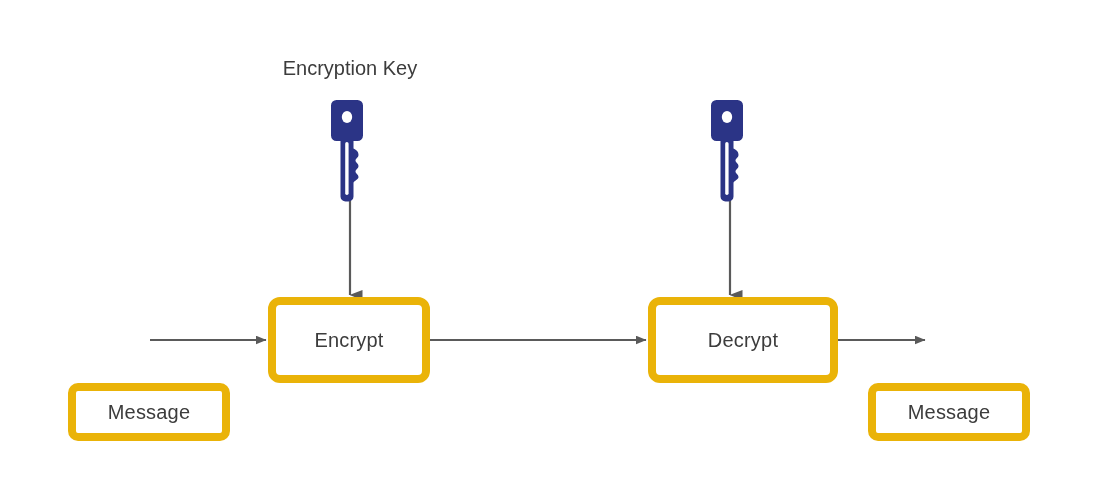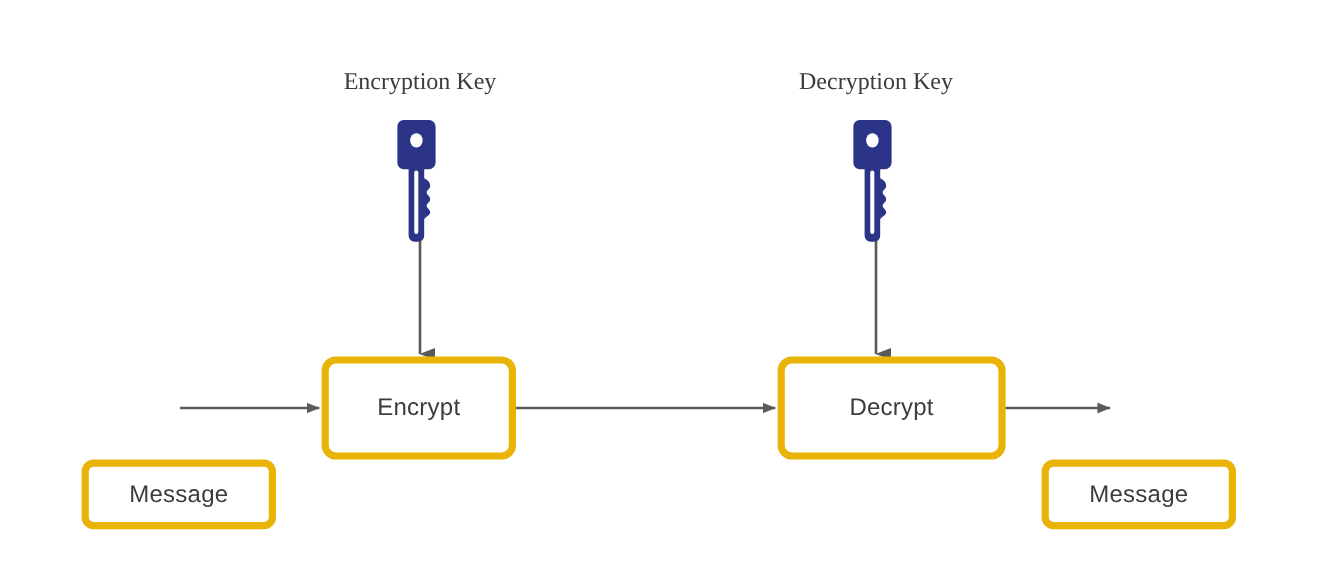--- a/index.html
+++ b/index.html
@@ -21,39 +21,39 @@
     position: absolute;
     left: 0;
     top: 0;
     width: 1100px;
     height: 484px;
   }
   .node-box {
     position: absolute;
     box-sizing: border-box;
     background: #ffffff;
-    border: 6px solid #eab308;
+    border: 8px solid #eab308;
     border-radius: 12px;
     display: flex;
     align-items: center;
     justify-content: center;
     color: #3c3c3c;
     font-size: 20px;
     font-family: "Liberation Sans", sans-serif;
     line-height: 1;
     letter-spacing: 0.2px;
   }
   .node-box.small {
     border-radius: 10px;
   }
   .key-label {
     position: absolute;
     color: #3c3c3c;
     font-size: 20px;
-    font-family: Liberation Serif, serif;
+    font-family: Liberation Sans, sans-serif;
     text-align: center;
     white-space: nowrap;
     line-height: 1;
   }
   .key-icon {
     position: absolute;
   }
   
   #encrypt-box   { left: 268px; top: 297px; width: 162px; height: 86px; }
   #decrypt-box   { left: 648px; top: 297px; width: 190px; height: 86px; }
@@ -97,21 +97,20 @@
     <path d="M5.5,0 H26.5 A5.5,5.5 0 0 1 32,5.5 V35.5 A5.5,5.5 0 0 1 26.5,41 H22.5
              V48.5 C26.5,50.5 27.5,52.5 27.5,55 C27.5,57.5 24.5,58.5 24.5,60.5
              C24.5,62.5 27.5,63.5 27.5,66 C27.5,68.5 24.5,69.5 24.5,71.5
              C24.5,73.5 27.5,74.5 27.5,77 C27.5,79.5 22.5,81 22.5,83
              V96.5 A5,5 0 0 1 17.5,101.5 H14.5 A5,5 0 0 1 9.5,96.5 V41 H5.5
              A5.5,5.5 0 0 1 0,35.5 V5.5 A5.5,5.5 0 0 1 5.5,0 Z" fill="#2b3486"></path>
     <ellipse cx="16" cy="17" rx="5.2" ry="6" fill="#ffffff"></ellipse>
     <rect x="14.2" y="42" width="3.4" height="53" rx="1.7" fill="#ffffff"></rect>
   </svg>
 
-  <div class="key-label" id="dec-key-label">Decryption Key</div>
 
   <svg class="key-icon" id="dec-key-icon" viewBox="0 0 38 102">
     <path d="M5.5,0 H26.5 A5.5,5.5 0 0 1 32,5.5 V35.5 A5.5,5.5 0 0 1 26.5,41 H22.5
              V48.5 C26.5,50.5 27.5,52.5 27.5,55 C27.5,57.5 24.5,58.5 24.5,60.5
              C24.5,62.5 27.5,63.5 27.5,66 C27.5,68.5 24.5,69.5 24.5,71.5
              C24.5,73.5 27.5,74.5 27.5,77 C27.5,79.5 22.5,81 22.5,83
              V96.5 A5,5 0 0 1 17.5,101.5 H14.5 A5,5 0 0 1 9.5,96.5 V41 H5.5
              A5.5,5.5 0 0 1 0,35.5 V5.5 A5.5,5.5 0 0 1 5.5,0 Z" fill="#2b3486"></path>
     <ellipse cx="16" cy="17" rx="5.2" ry="6" fill="#ffffff"></ellipse>
     <rect x="14.2" y="42" width="3.4" height="53" rx="1.7" fill="#ffffff"></rect>

